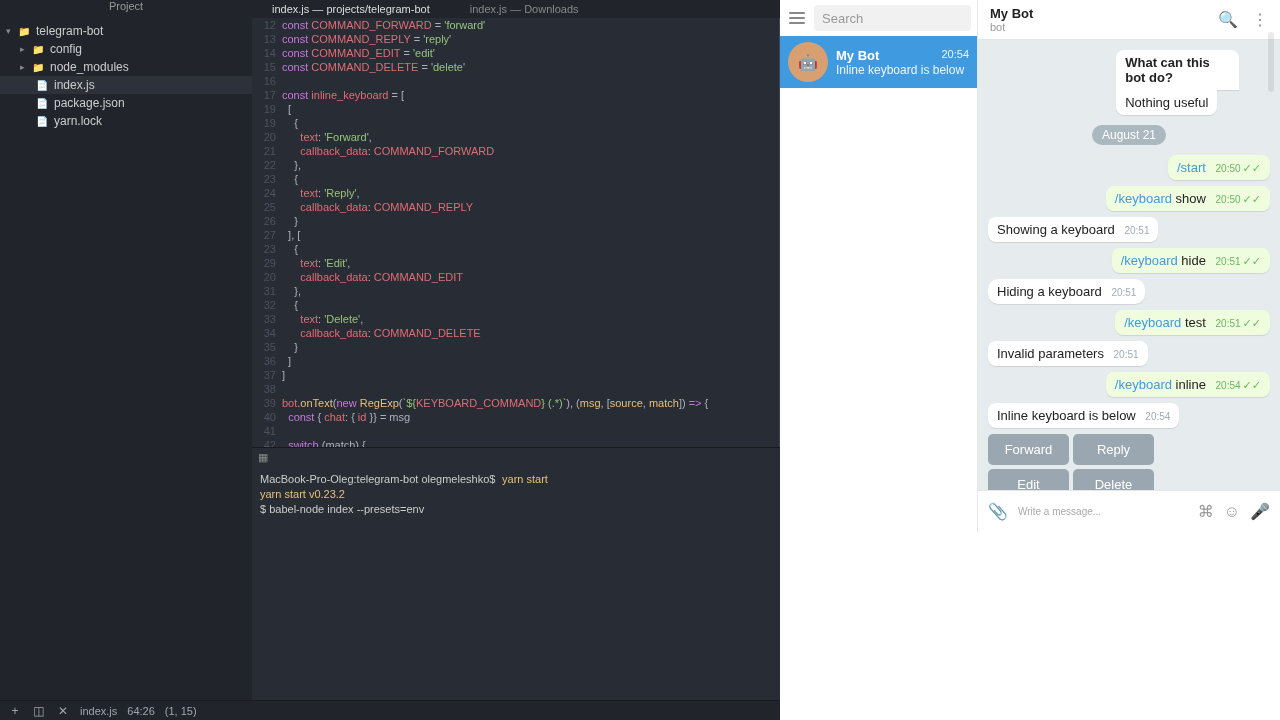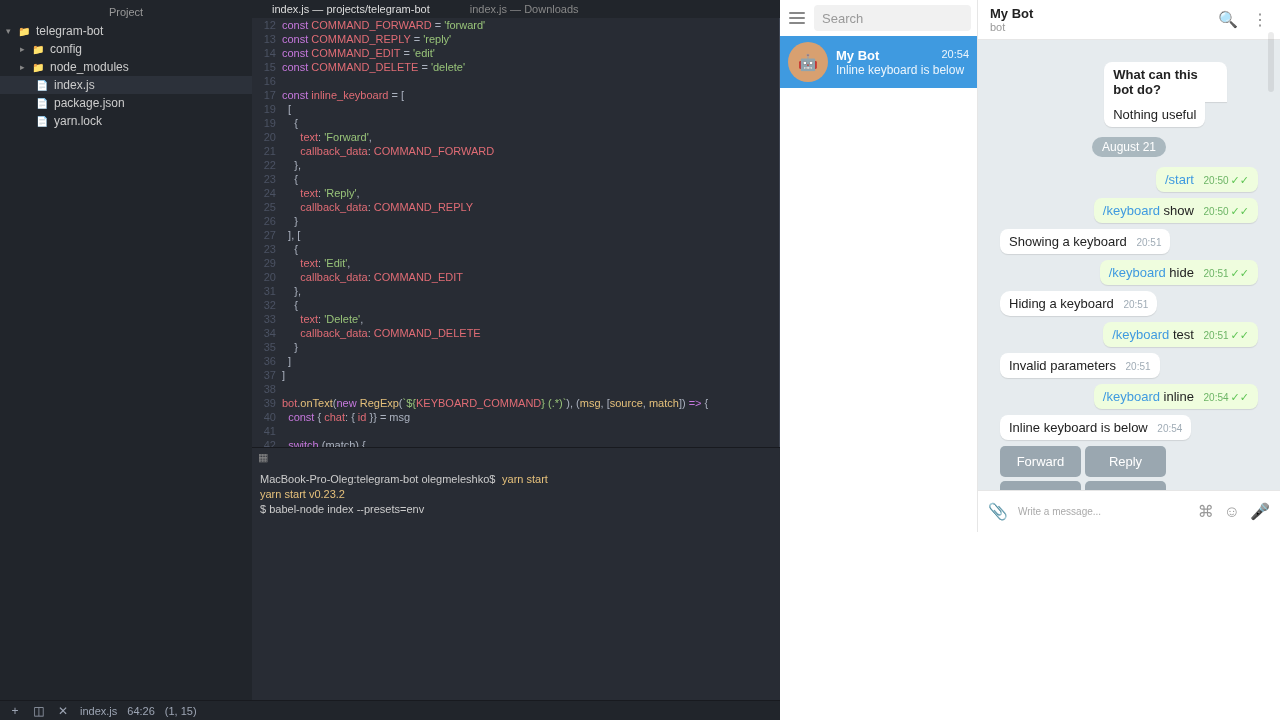--- a/index.html
+++ b/index.html
@@ -1,18 +1,18 @@
 <!DOCTYPE html>
 <html><head>
 <meta charset="utf-8">
 <style>
 *{margin:0;padding:0;box-sizing:border-box;font-family:-apple-system,BlinkMacSystemFont,"Segoe UI",Arial,sans-serif}
 body{width:1280px;height:720px;overflow:hidden;display:flex}
 .ide{width:780px;height:720px;background:#21252b;display:flex;flex-direction:column;color:#abb2bf}
-.ide-top{height:18px;display:flex;align-items:flex-end;font-size:11px;color:#999}
+.ide-top{height:18px;display:flex;align-items:flex-start;font-size:11px;color:#999}
 .project-label{width:252px;text-align:center}
 .tabs{display:flex;height:18px}
 .tab{padding:0 20px;font-size:11px;color:#888;display:flex;align-items:center}
 .tab.active{color:#ddd}
 .ide-main{flex:1;display:flex;overflow:hidden}
 .sidebar{width:252px;background:#21252b;padding:4px 0;font-size:12px;color:#ccc}
 .tree-item{display:flex;align-items:center;padding:2px 6px;gap:4px}
 .tree-item.active{background:#2c313a}
 .tree-item .arrow{width:8px;font-size:9px;color:#888}
 .tree-item .icon{width:14px;font-size:10px;color:#888}
@@ -49,21 +49,21 @@
 .chat-top{display:flex;justify-content:space-between;font-size:13px}
 .chat-name{font-weight:600}
 .chat-time{font-size:11px;opacity:.9}
 .chat-sub{font-size:12px;opacity:.9;white-space:nowrap;overflow:hidden;text-overflow:ellipsis}
 .tg-right{flex:1;display:flex;flex-direction:column;background:#e6ebee;position:relative}
 .tg-header{height:40px;background:#fff;border-bottom:1px solid #e6e6e6;display:flex;align-items:center;padding:0 12px;justify-content:space-between}
 .tg-header-left{display:flex;flex-direction:column}
 .tg-title{font-size:13px;font-weight:600;color:#222}
 .tg-subtitle{font-size:11px;color:#999}
 .tg-header-right{display:flex;gap:14px;color:#888;font-size:16px}
-.messages{flex:1;overflow:hidden;padding:22px;display:flex;flex-direction:column;gap:6px;align-items:flex-end}
+.messages{flex:1;overflow:hidden;padding:10px;display:flex;flex-direction:column;gap:6px;align-items:flex-end}
 .msg{max-width:80%;border-radius:8px;padding:5px 9px;font-size:13px;position:relative;box-shadow:0 1px 1px rgba(0,0,0,.1)}
 .msg.in{background:#fff;align-self:flex-start;color:#222}
 .msg.out{background:#effdde;color:#222}
 .msg .time{font-size:10px;color:#a0acb6;margin-left:6px}
 .msg.out .time{color:#6db566}
 .msg .checks{color:#5dc452;font-size:11px;margin-left:2px}
 .msg .link{color:#3f9ae0}
 .msg-group{display:flex;flex-direction:column;gap:0}
 .msg-group .msg{border-radius:0}
 .msg-group .msg:first-child{border-radius:8px 8px 0 0}

